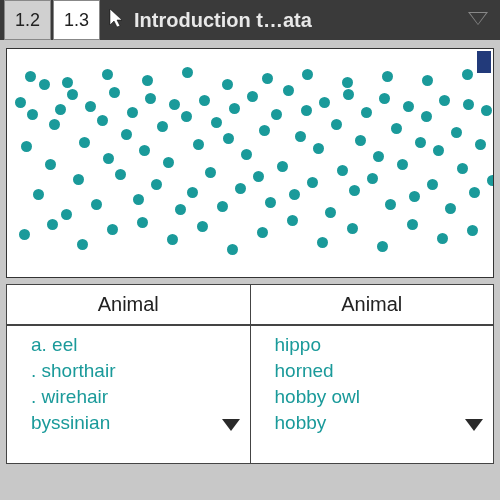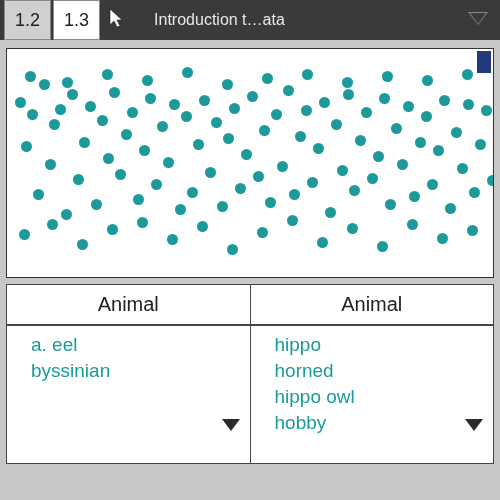--- a/index.html
+++ b/index.html
@@ -36,25 +36,26 @@
   .tab.active {
     background: #fff;
   }
   .cursor-area {
     margin-left: 8px;
     color: #fff;
     font-size: 20px;
   }
   .doc-title {
     color: #e8e8e8;
-    font-size: 16px;
-    margin-left: 28px;
+    font-size: 20px;
+    margin-left: 8px;
     flex: 1;
     white-space: nowrap;
     overflow: hidden;
+    font-weight: bold;
   }
   .title-drop {
     margin-left: 8px;
     margin-right: 8px;
   }
   .scatter-area {
     margin: 8px 6px 6px 6px;
     background: #fff;
     height: 230px;
     border: 1px solid #333;
@@ -272,29 +273,31 @@
     <div class="dot" style="left: 375px; top: 22px;"></div>
     <div class="dot" style="left: 415px; top: 26px;"></div>
     <div class="dot" style="left: 455px; top: 20px;"></div>
   </div>
 
 <div class="table-wrap">
   <div class="col">
     <div class="col-header">Animal</div>
     <div class="col-body">
       <div class="cell">a. eel</div>
+      <div class="cell">. shorthair</div>
+      <div class="cell">. wirehair</div>
       <div class="cell">byssinian</div>
     </div>
     <span class="col-drop"><span class="tri-down"></span></span>
   </div>
   <div class="col">
     <div class="col-header">Animal</div>
     <div class="col-body">
       <div class="cell">hippo</div>
       <div class="cell">horned</div>
-      <div class="cell">hippo owl</div>
+      <div class="cell">hobby owl</div>
       <div class="cell">hobby</div>
     </div>
     <span class="col-drop"><span class="tri-down"></span></span>
   </div>
 </div>
 
 <div class="blank-bottom"></div>
 
 </body></html>

